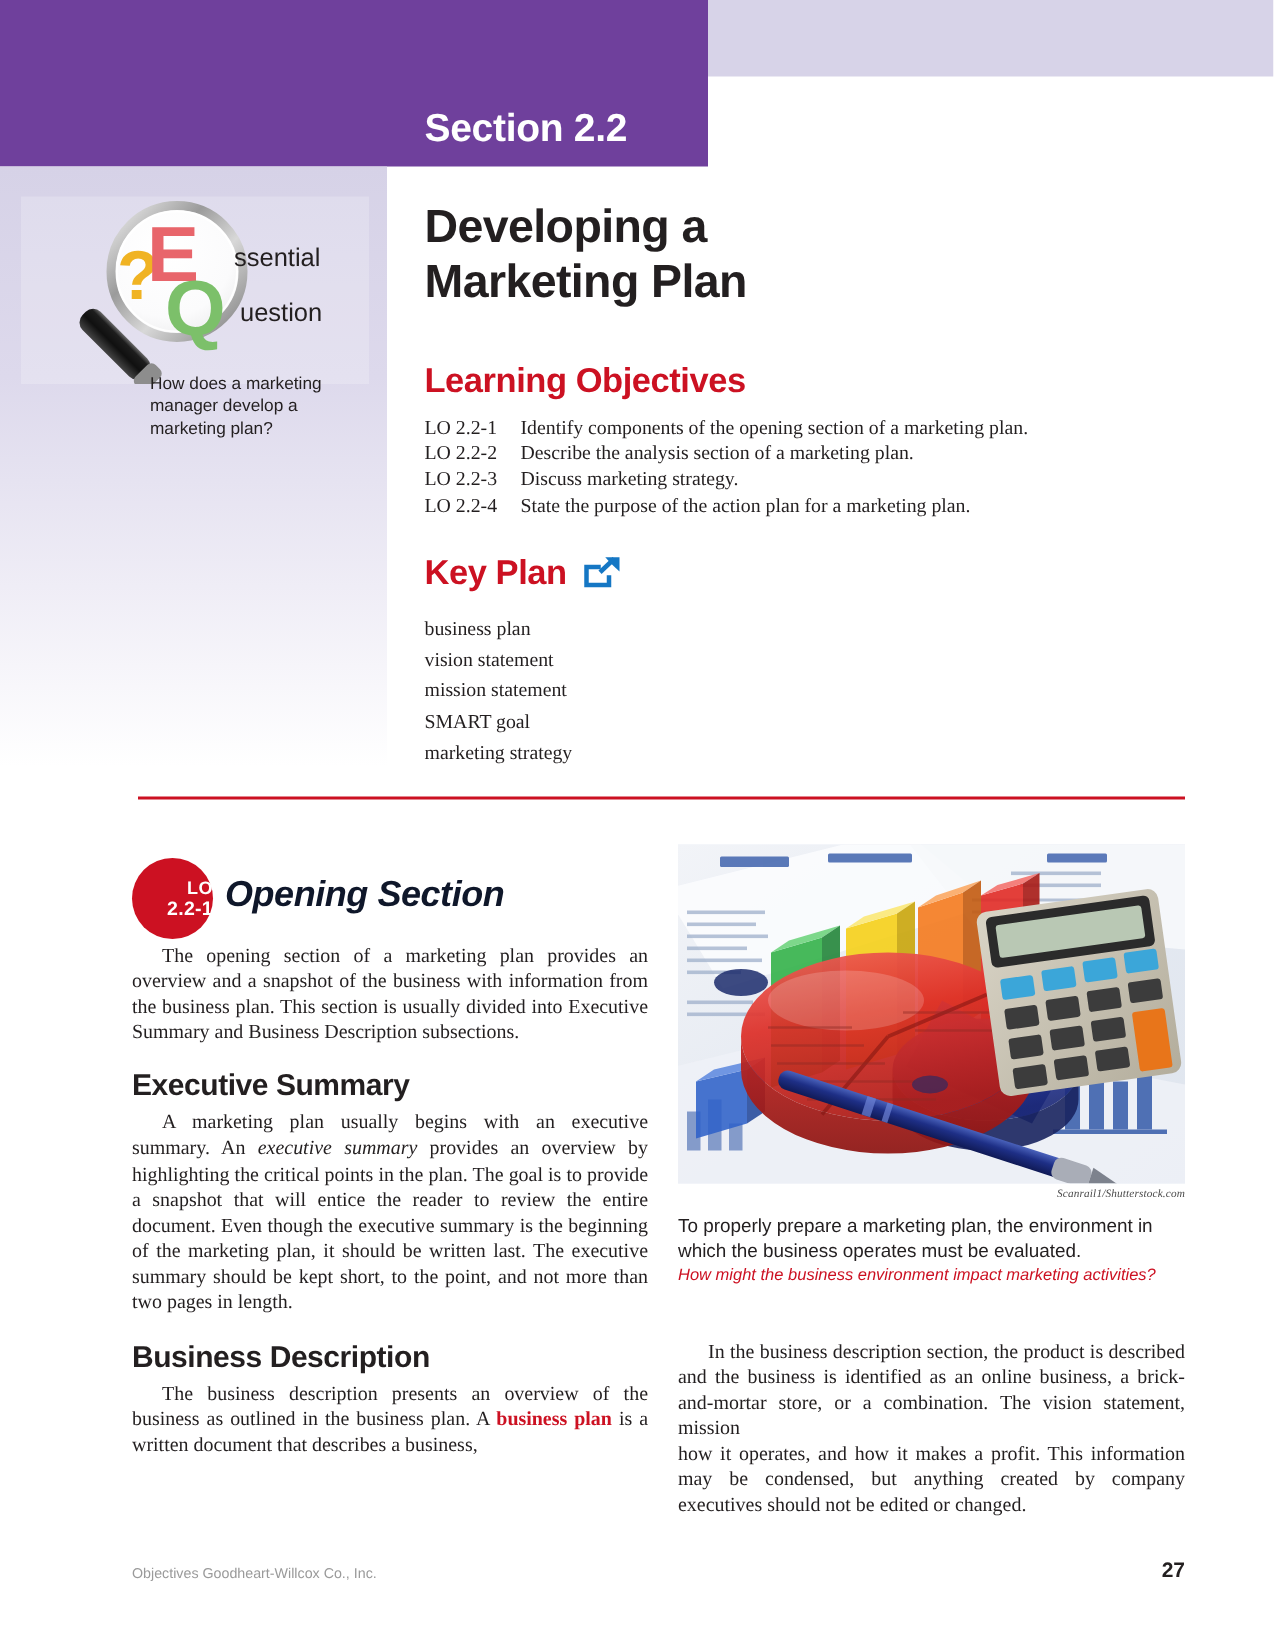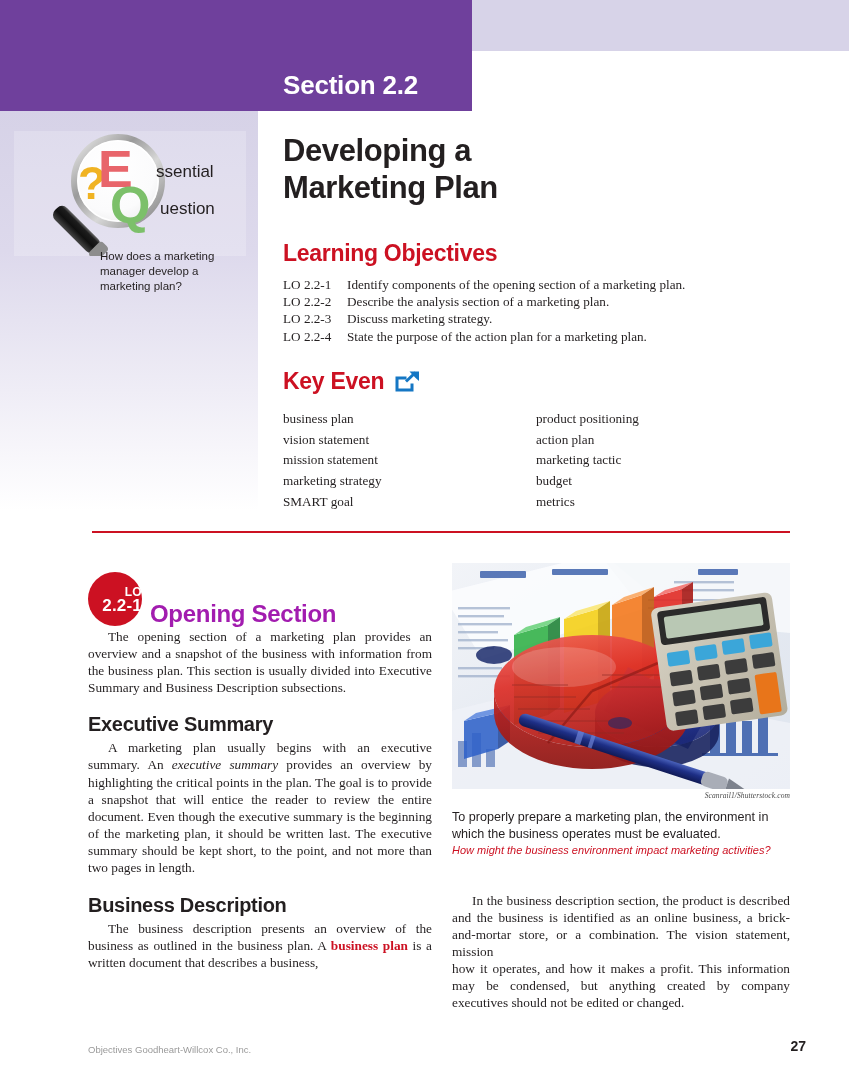--- a/index.html
+++ b/index.html
@@ -148,30 +148,31 @@
     color: #ffffff;
     font-family: "Liberation Sans", sans-serif;
     font-weight: bold;
     display: flex;
     flex-direction: column;
     align-items: flex-end;
     justify-content: center;
     line-height: 13px;
   }
   .lo-badge .b1 { font-size: 12px; letter-spacing: 0.3px; }
-  .lo-badge .b2 { font-size: 17px; letter-spacing: 0.2px; }
+  .lo-badge .b2 { font-size: 13px; letter-spacing: 0.2px; }
 
   .h-red {
     position: absolute;
-    left: 62px; top: 28px;
+    left: 62px; top: 11px;
     font-family: "Liberation Sans", sans-serif;
     font-weight: bold;
     font-size: 24px;
-    color: #a21caf;
+    color: #0f172a;
     letter-spacing: -0.3px;
+    font-style: italic;
   }
   .body-p {
     font-size: 13.3px;
     line-height: 17.1px;
     color: #231f20;
     text-align: justify;
   }
   .body-p.indent { text-indent: 20px; }
   .h-black {
     font-family: "Liberation Sans", sans-serif;
@@ -226,21 +227,21 @@
   
   .footer-copy {
     position: absolute;
     left: 88px; top: 1044px;
     font-family: "Liberation Sans", sans-serif;
     font-size: 9.5px;
     color: #9a9a9a;
   }
   .footer-page {
     position: absolute;
-    right: 43px; top: 1038px;
+    right: 59px; top: 1038px;
     font-family: "Liberation Sans", sans-serif;
     font-weight: bold;
     font-size: 14px;
     color: #231f20;
   }
 </style>
 </head>
 <body>
 
 <div class="page">
@@ -309,42 +310,35 @@
       <span class="lo-code">LO 2.2-3</span>
       <span class="lo-desc">Discuss marketing strategy.</span>
     </div>
     <div class="lo-row">
       <span class="lo-code">LO 2.2-4</span>
       <span class="lo-desc">State the purpose of the action plan for a marketing plan.</span>
     </div>
   </div>
 
   <div class="kt-heading">
-    <span class="kt-label">Key Even</span>
+    <span class="kt-label">Key Plan</span>
     <svg class="share-icon" width="26" height="21" viewBox="0 0 26 21">
       <path d="M1.5 5.5 h11 v3 h-8 v9 h12 v-5 h3 v8 h-18 z" fill="#1577c4"></path>
       <path d="M12 10.5 L21.5 1.5" stroke="#1577c4" stroke-width="3" fill="none"></path>
       <path d="M15.5 0.5 h9.5 v9.5 l-3.6 -3.3 -2.4 -2.4 z" fill="#1577c4"></path>
     </svg>
   </div>
 
   <div class="kt-cols">
     <div class="kt-col">
       <div class="kt-term">business plan</div>
       <div class="kt-term">vision statement</div>
       <div class="kt-term">mission statement</div>
+      <div class="kt-term">SMART goal</div>
       <div class="kt-term">marketing strategy</div>
-      <div class="kt-term">SMART goal</div>
-    </div>
-    <div class="kt-col">
-      <div class="kt-term">product positioning</div>
-      <div class="kt-term">action plan</div>
-      <div class="kt-term">marketing tactic</div>
-      <div class="kt-term">budget</div>
-      <div class="kt-term">metrics</div>
     </div>
   </div>
 
   <div class="rule"></div>
 
   <div class="col-left">
     <div style="position:relative; height:56px;">
       <div class="lo-badge">
         <span class="b1">LO</span>
         <span class="b2">2.2-1</span>

